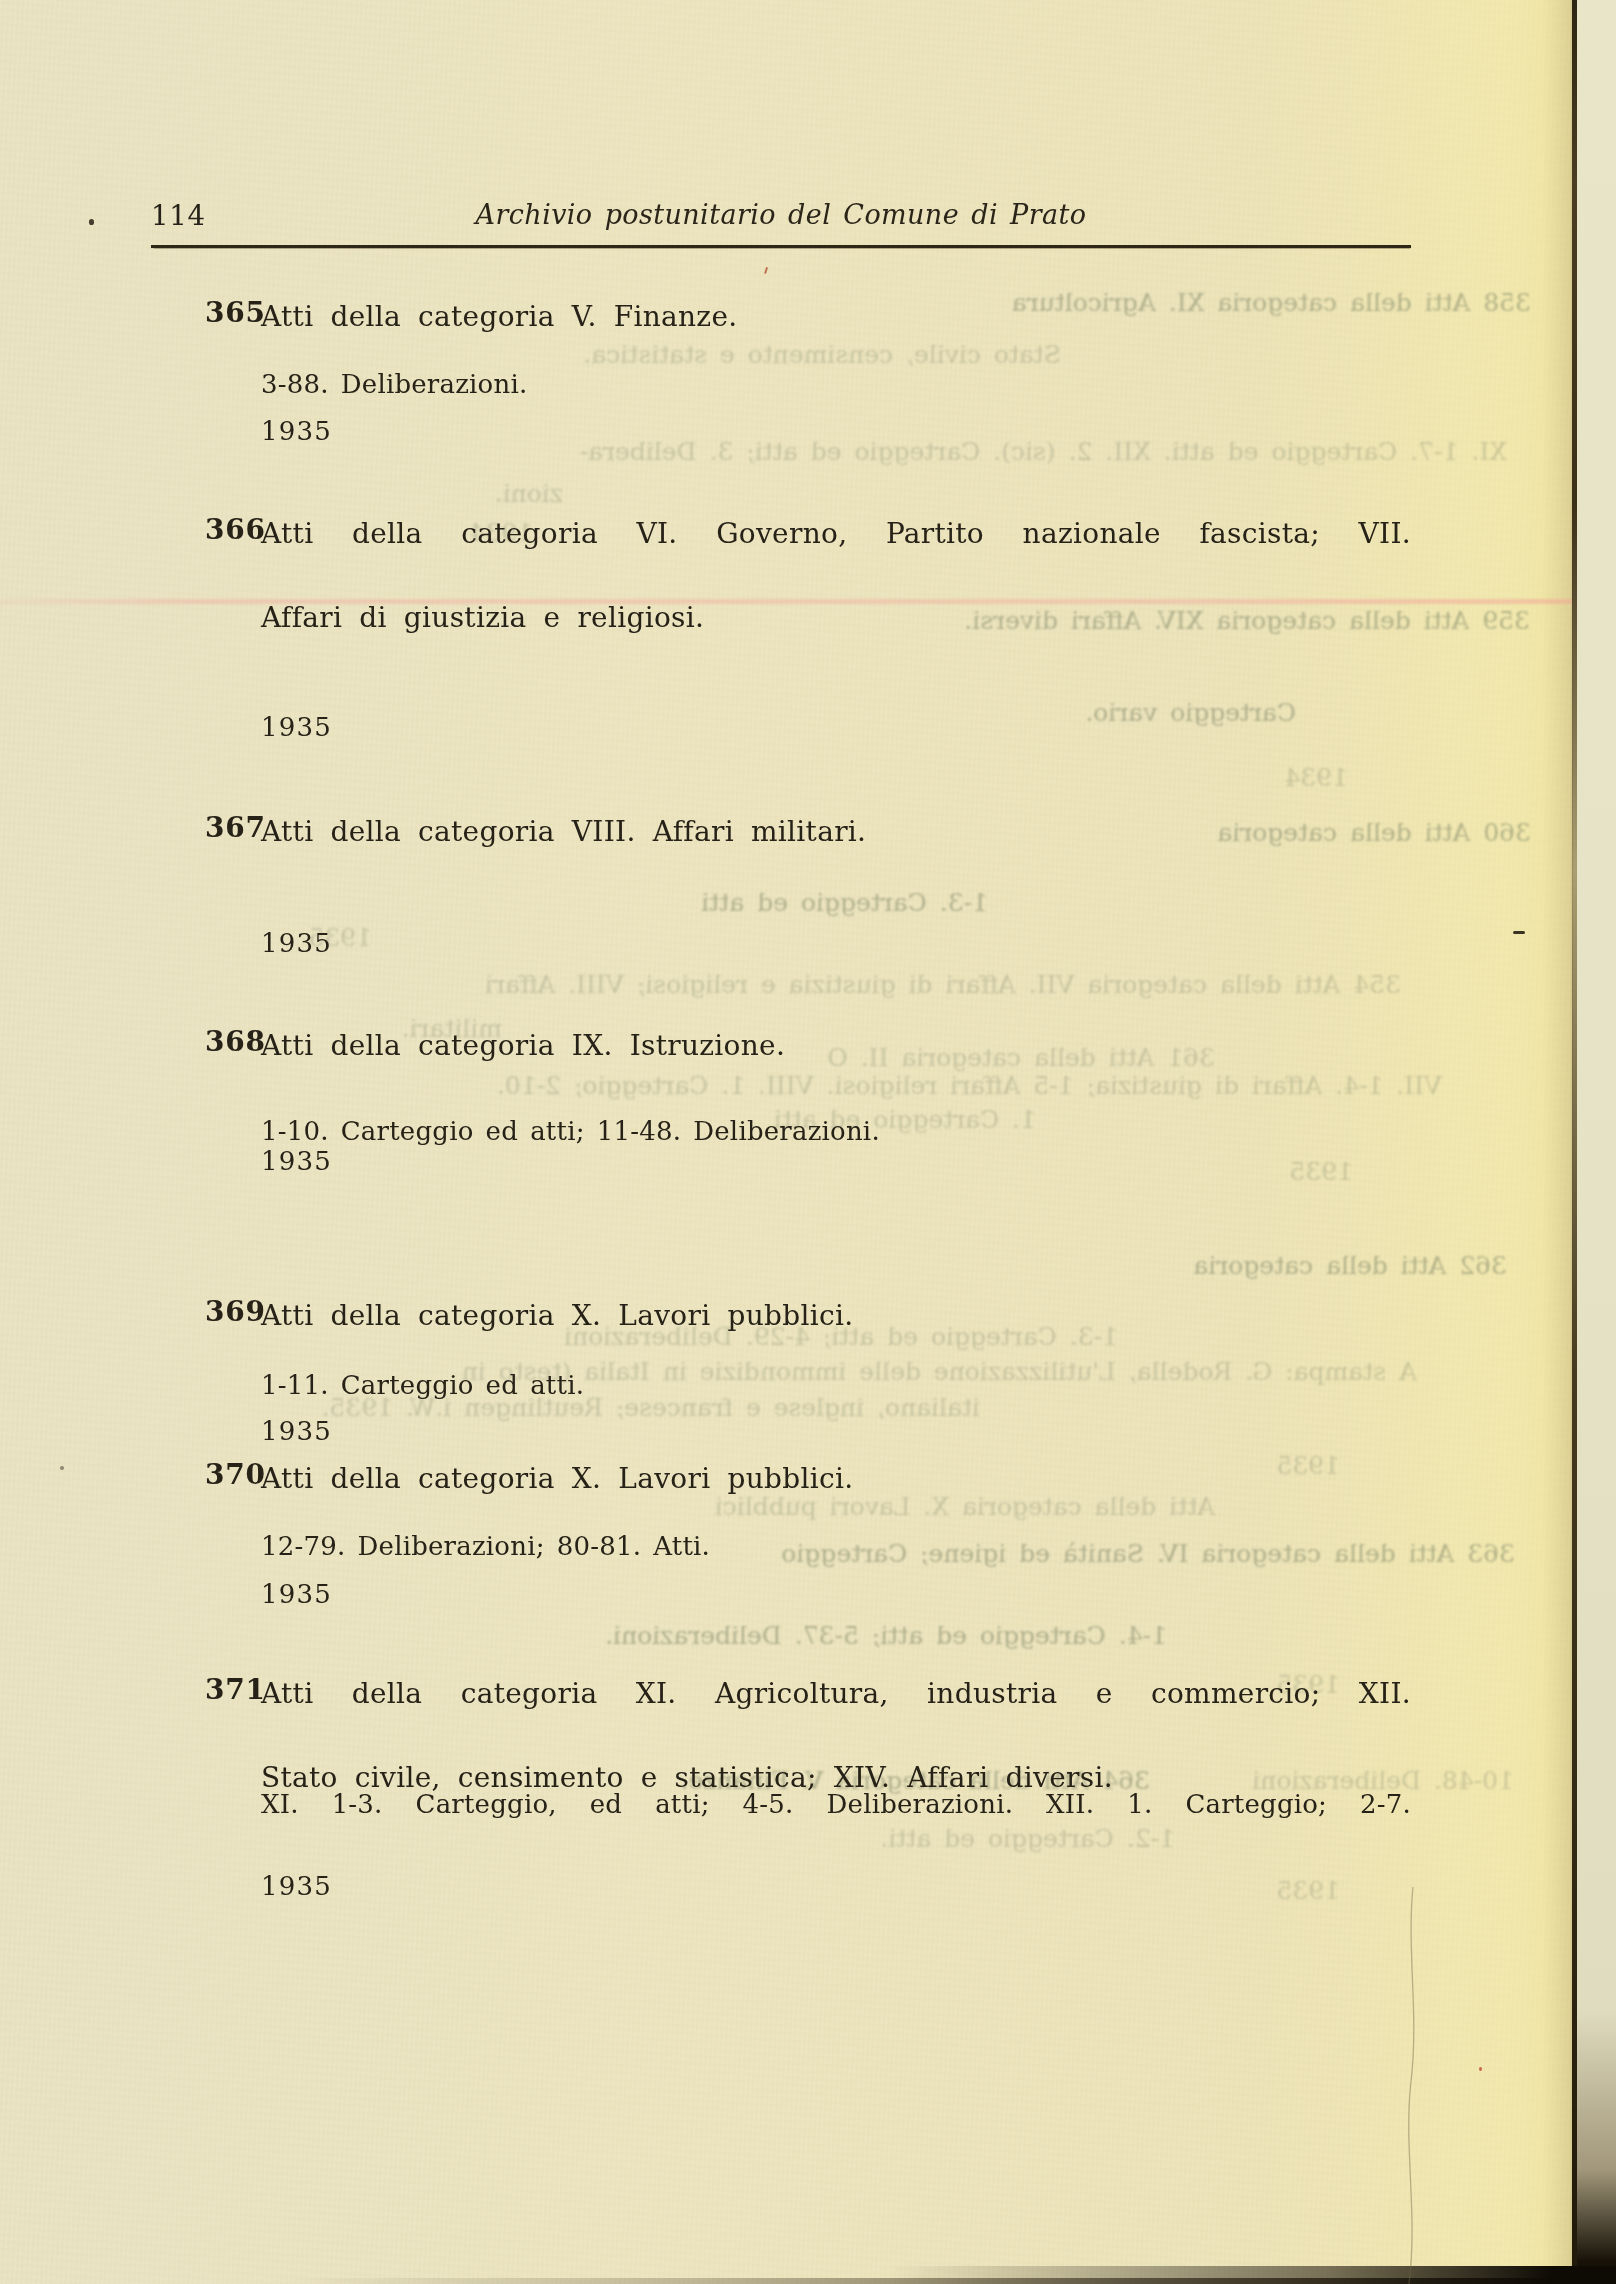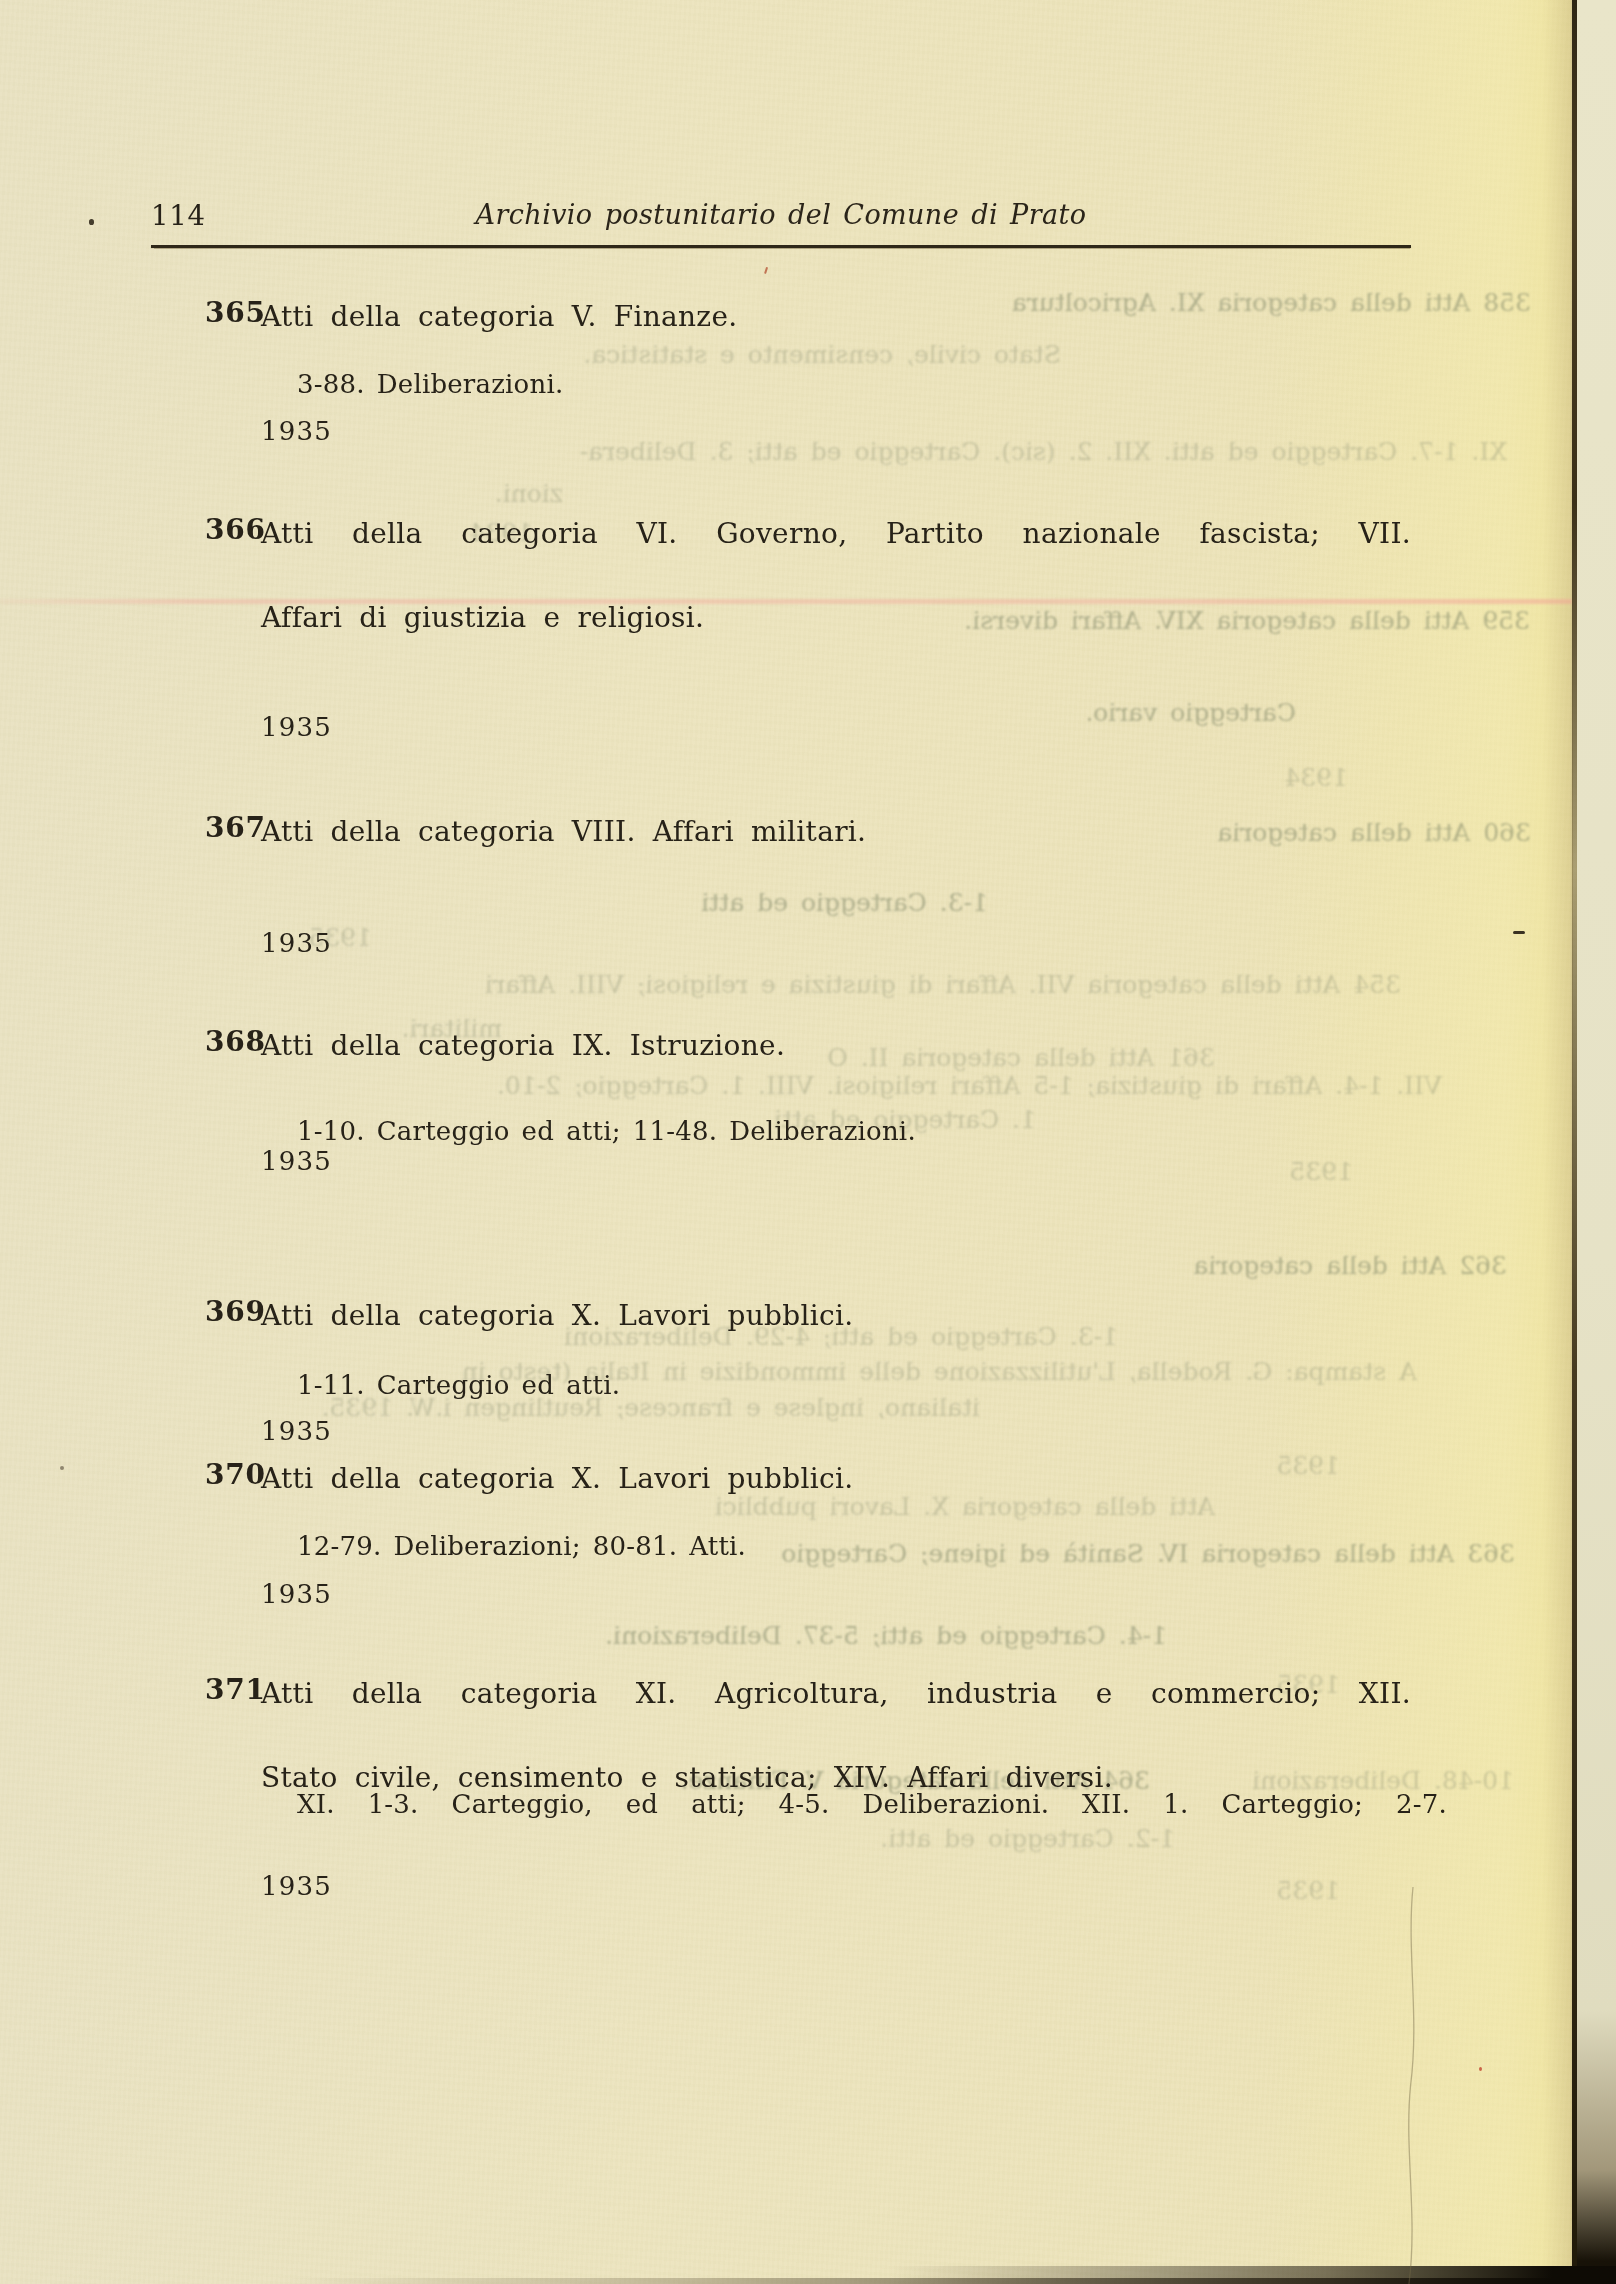--- a/index.html
+++ b/index.html
@@ -42,21 +42,21 @@
     font-style:italic;font-size:27px;color:#2a2419;letter-spacing:0.4px;word-spacing:3.2px;}
   .header-rule{position:absolute;left:151px;top:245px;width:1260px;height:3.2px;background:#2e2718;
     box-shadow:0 0.8px 0.8px rgba(120,105,70,0.5);}
 
   
   .entry{position:absolute;left:0;width:1617px;color:#272218;}
   .e-num{position:absolute;left:205px;top:0;font-size:28px;font-weight:bold;letter-spacing:0.8px;}
   .e-title{position:absolute;left:261px;top:0;width:1150px;font-size:28px;line-height:42px;
     word-spacing:0.28em;letter-spacing:0.3px;}
   .e-desc{position:absolute;left:261px;width:1150px;font-size:26px;line-height:36px;
-    word-spacing:0.14em;letter-spacing:0.2px;margin-left:36px;}
+    word-spacing:0.14em;letter-spacing:0.2px;}
   .e-year{position:absolute;left:261px;font-size:26px;letter-spacing:1.2px;}
   .jl{text-align:justify;}
   .jl::after{content:"";display:inline-block;width:100%;height:0;}
 
   
   #ghost-layer{position:absolute;inset:0;pointer-events:none;}
   .ghost{position:absolute;transform:scaleX(-1);filter:blur(1.1px);
     color:rgba(122,130,100,0.52);font-size:25px;line-height:29px;white-space:nowrap;
     word-spacing:0.2em;}
   .ghost.faint{color:rgba(128,134,106,0.32);}

